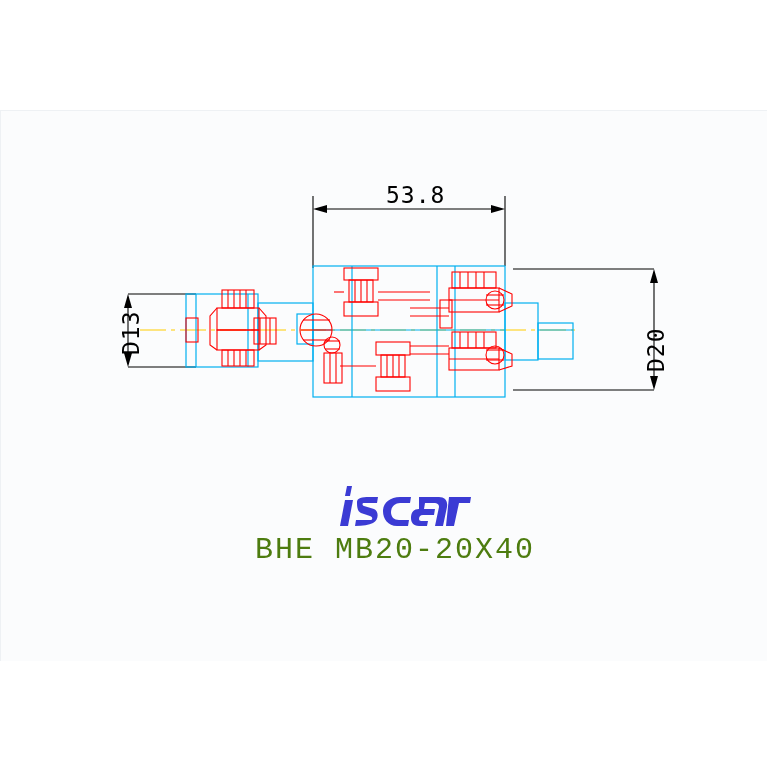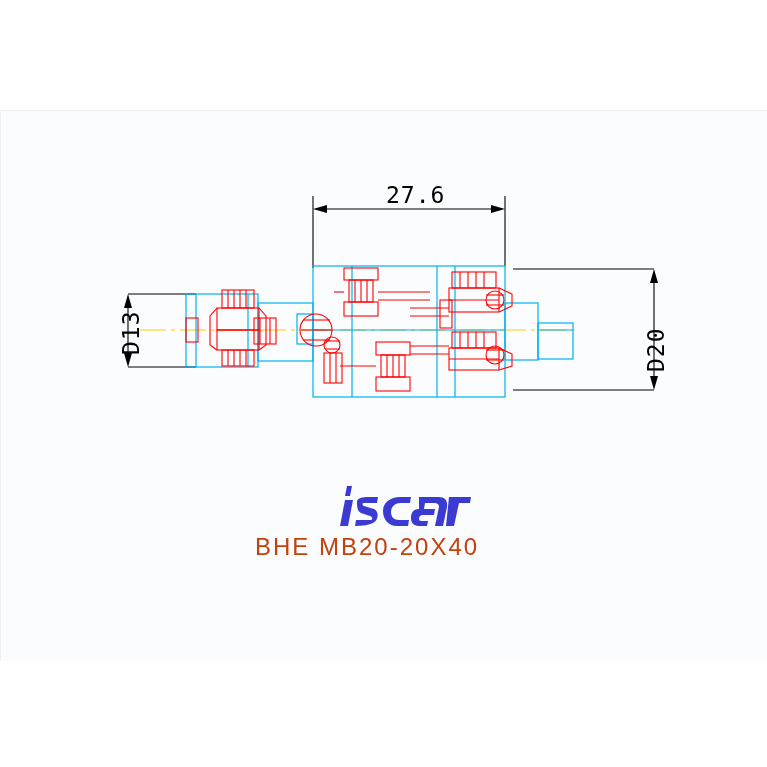--- a/index.html
+++ b/index.html
@@ -36,23 +36,23 @@
     transform-origin:0 0;
   }
   #brand{
     position:absolute;
     left:333px;top:484px;
     width:140px;height:50px;
   }
   #part-label{
     position:absolute;
     left:255px;top:533px;
-    color:#c2410c;
-    font-family:Liberation Sans, sans-serif;
-    font-size:24px;
+    color:#4d7c0f;
+    font-family:Liberation Mono, monospace;
+    font-size:30px;
     letter-spacing:2px;
     white-space:nowrap;
   }
 </style>
 </head>
 <body>
 
 <div id="stage">
 
   <div id="panel"></div>
@@ -183,21 +183,21 @@
       <line x1="486" y1="360" x2="504" y2="360"></line>
 
       <line x1="410" y1="308" x2="449" y2="308"></line>
       <line x1="410" y1="316" x2="449" y2="316"></line>
       <line x1="410" y1="346" x2="449" y2="346"></line>
       <line x1="410" y1="354" x2="449" y2="354"></line>
     </g>
 
   </svg>
 
-  <div class="dim-text" style="left:386px;top:182px;">27.6</div>
+  <div class="dim-text" style="left:386px;top:182px;">53.8</div>
 
   <div class="dim-text vert" style="left:118px;top:355px;transform:rotate(-90deg);">D13</div>
 
   <div class="dim-text vert" style="left:643px;top:372px;transform:rotate(-90deg);">D20</div>
 
   <svg id="brand" viewBox="0 0 140 50">
     <g fill="#3b3bd4">
 
       <path d="M14,2 L19,2 L17,12 L12,12 Z"></path>
       <path d="M12,16 L20,16 L15,42 L7,42 Z"></path>

